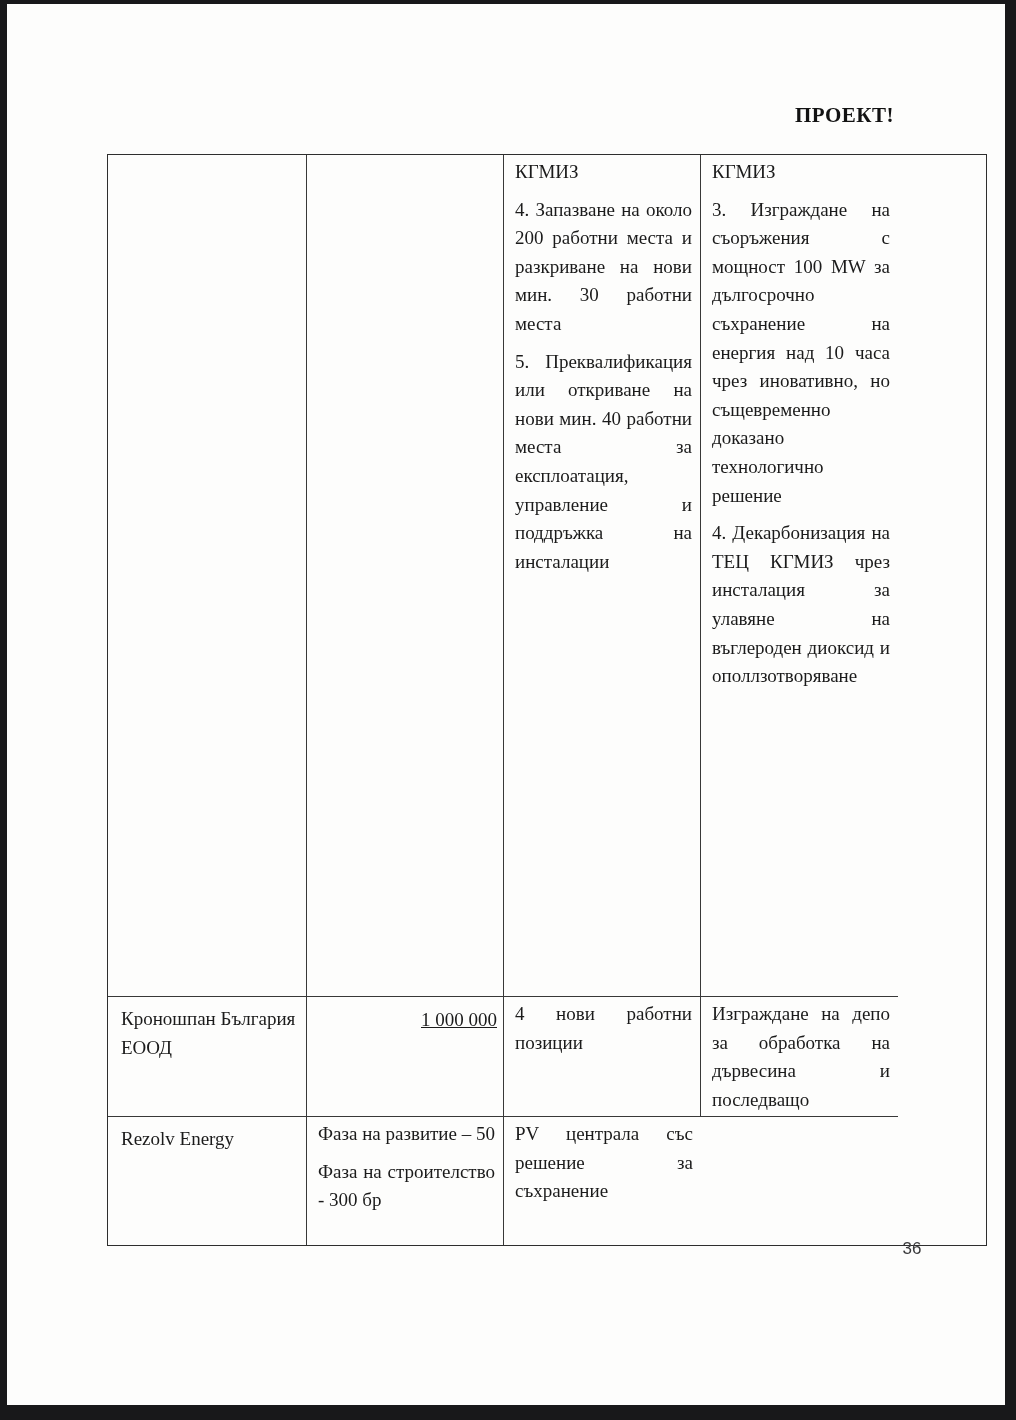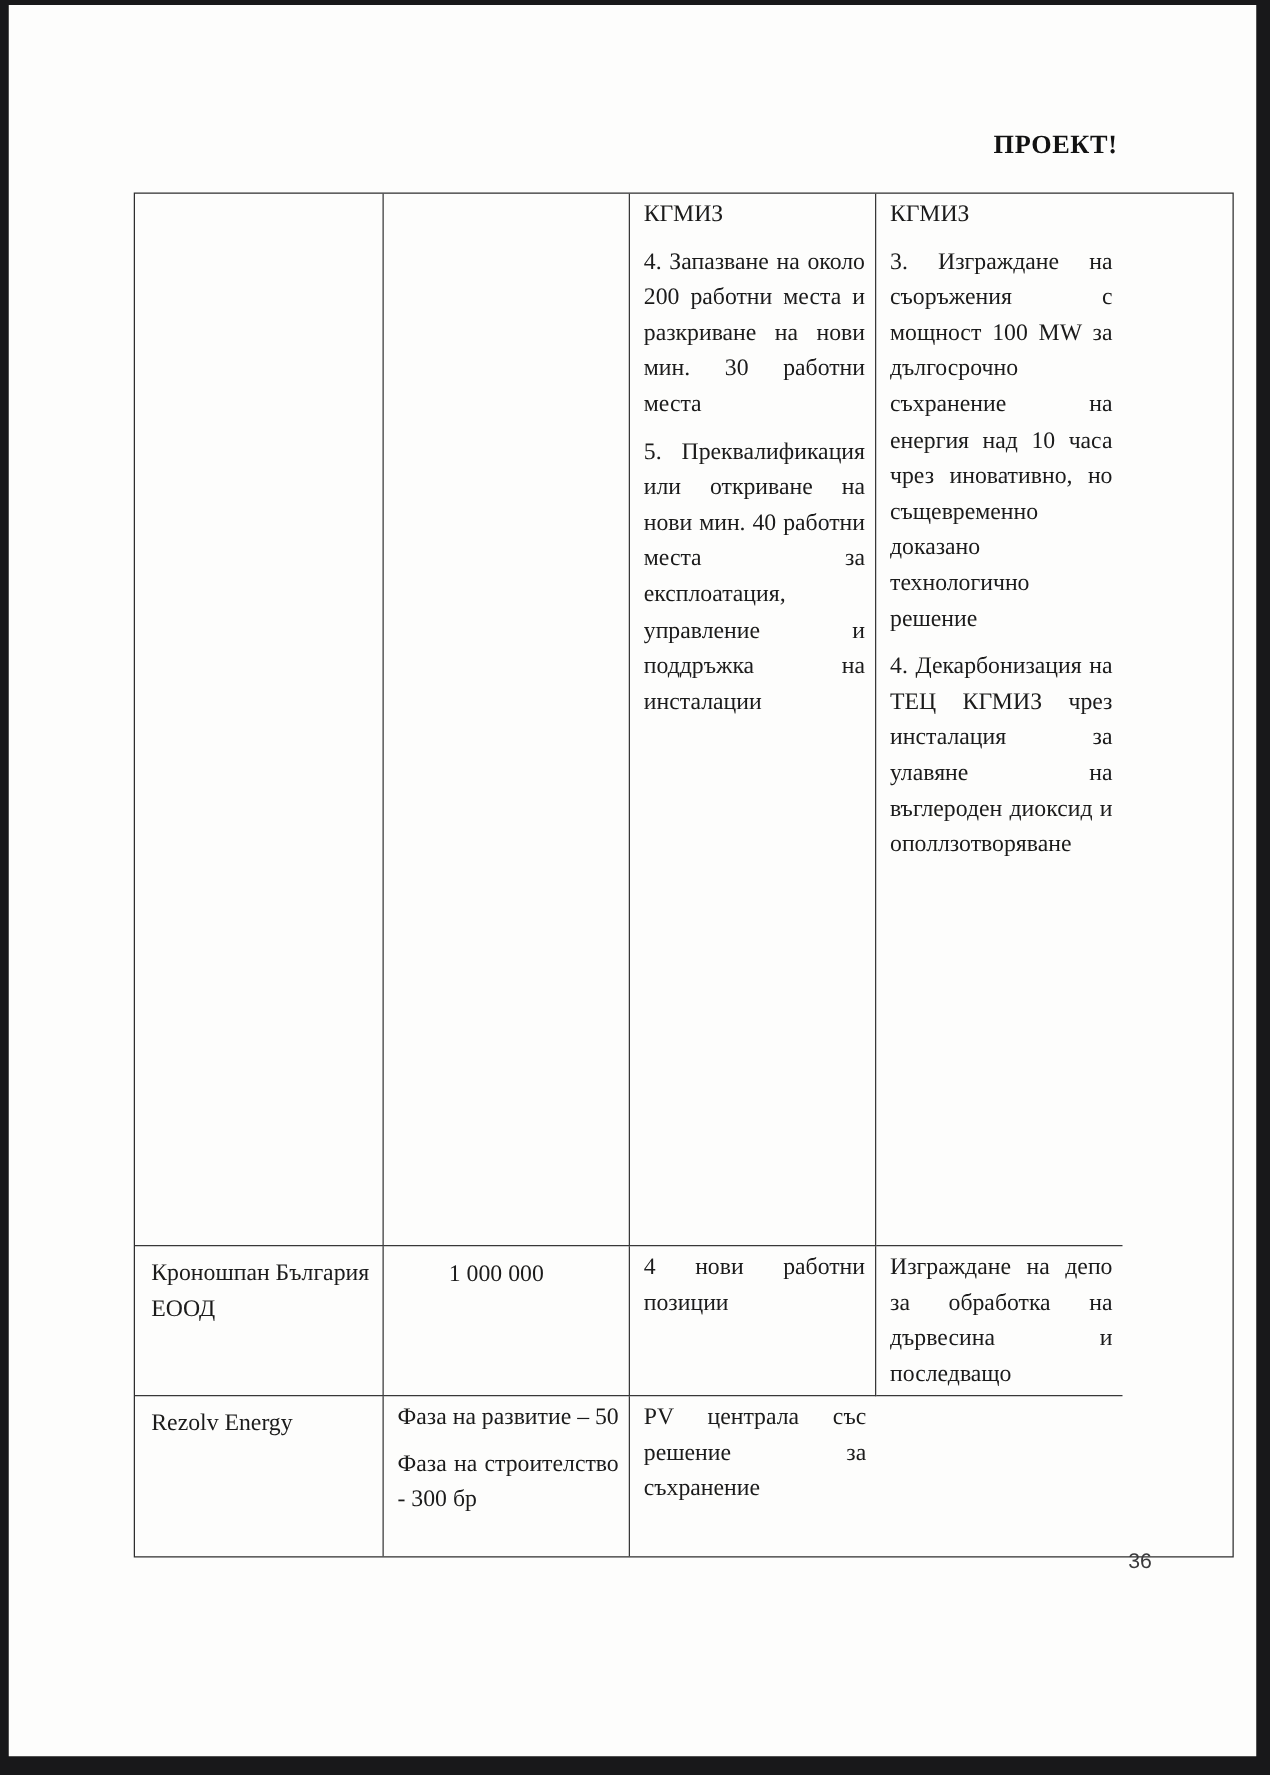--- a/index.html
+++ b/index.html
@@ -42,21 +42,21 @@
     border-bottom: 1.4px solid #383838;
     font-size: 19px;
     line-height: 28.6px;
     overflow: hidden;
   }
   .cell.last-col { border-right: none; }
   .cell.last-row { border-bottom: none; }
   .c-text { text-align: justify; padding: 3px 8px 4px 11px; }
   .c-text p { margin: 0 0 9px 0; }
   .c-company { padding: 8px 10px 4px 13px; }
-  .c-invest { text-align: center; padding: 9px 22px 4px 6px; }
+  .c-invest { text-align: right; padding: 9px 6px 4px 6px; text-decoration: underline; }
   .c-invest div { margin-bottom: 10px; }
   .page-number {
     position: absolute;
     left: 885px; top: 1235px;
     width: 40px;
     text-align: center;
     font-family: "Liberation Sans", "DejaVu Sans", sans-serif;
     font-size: 17px;
     color: #3a3a3c;
   }

